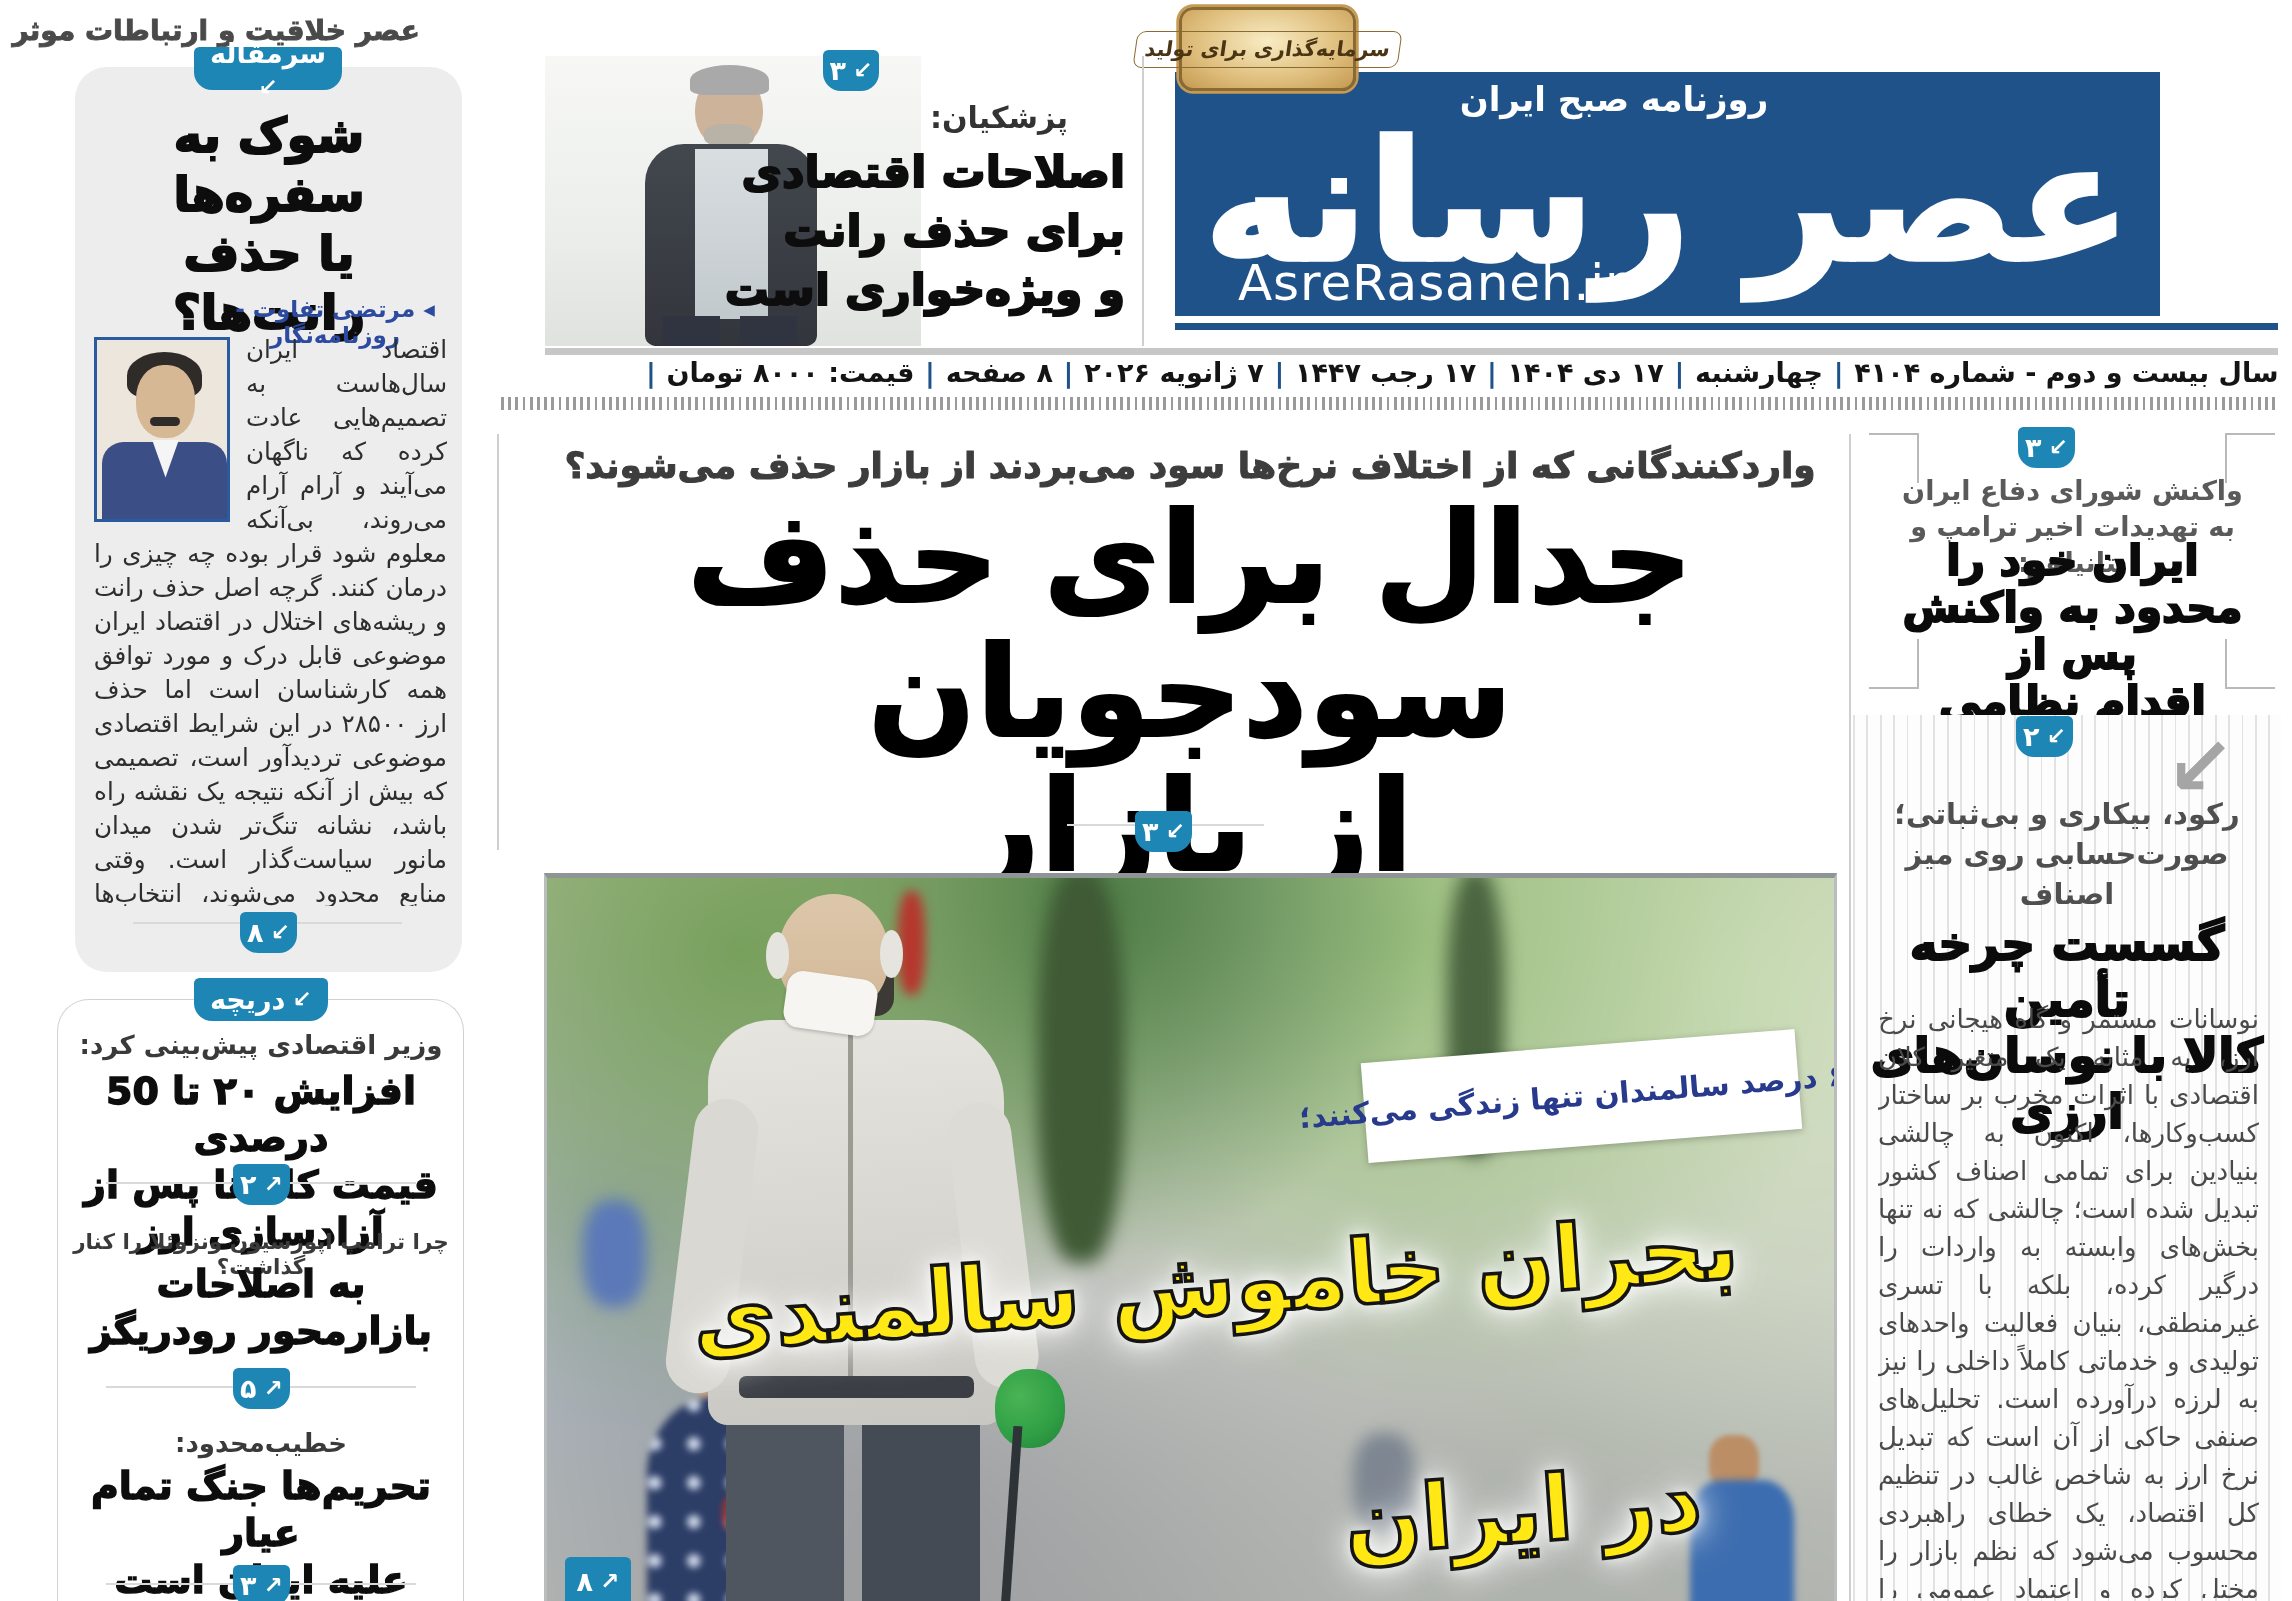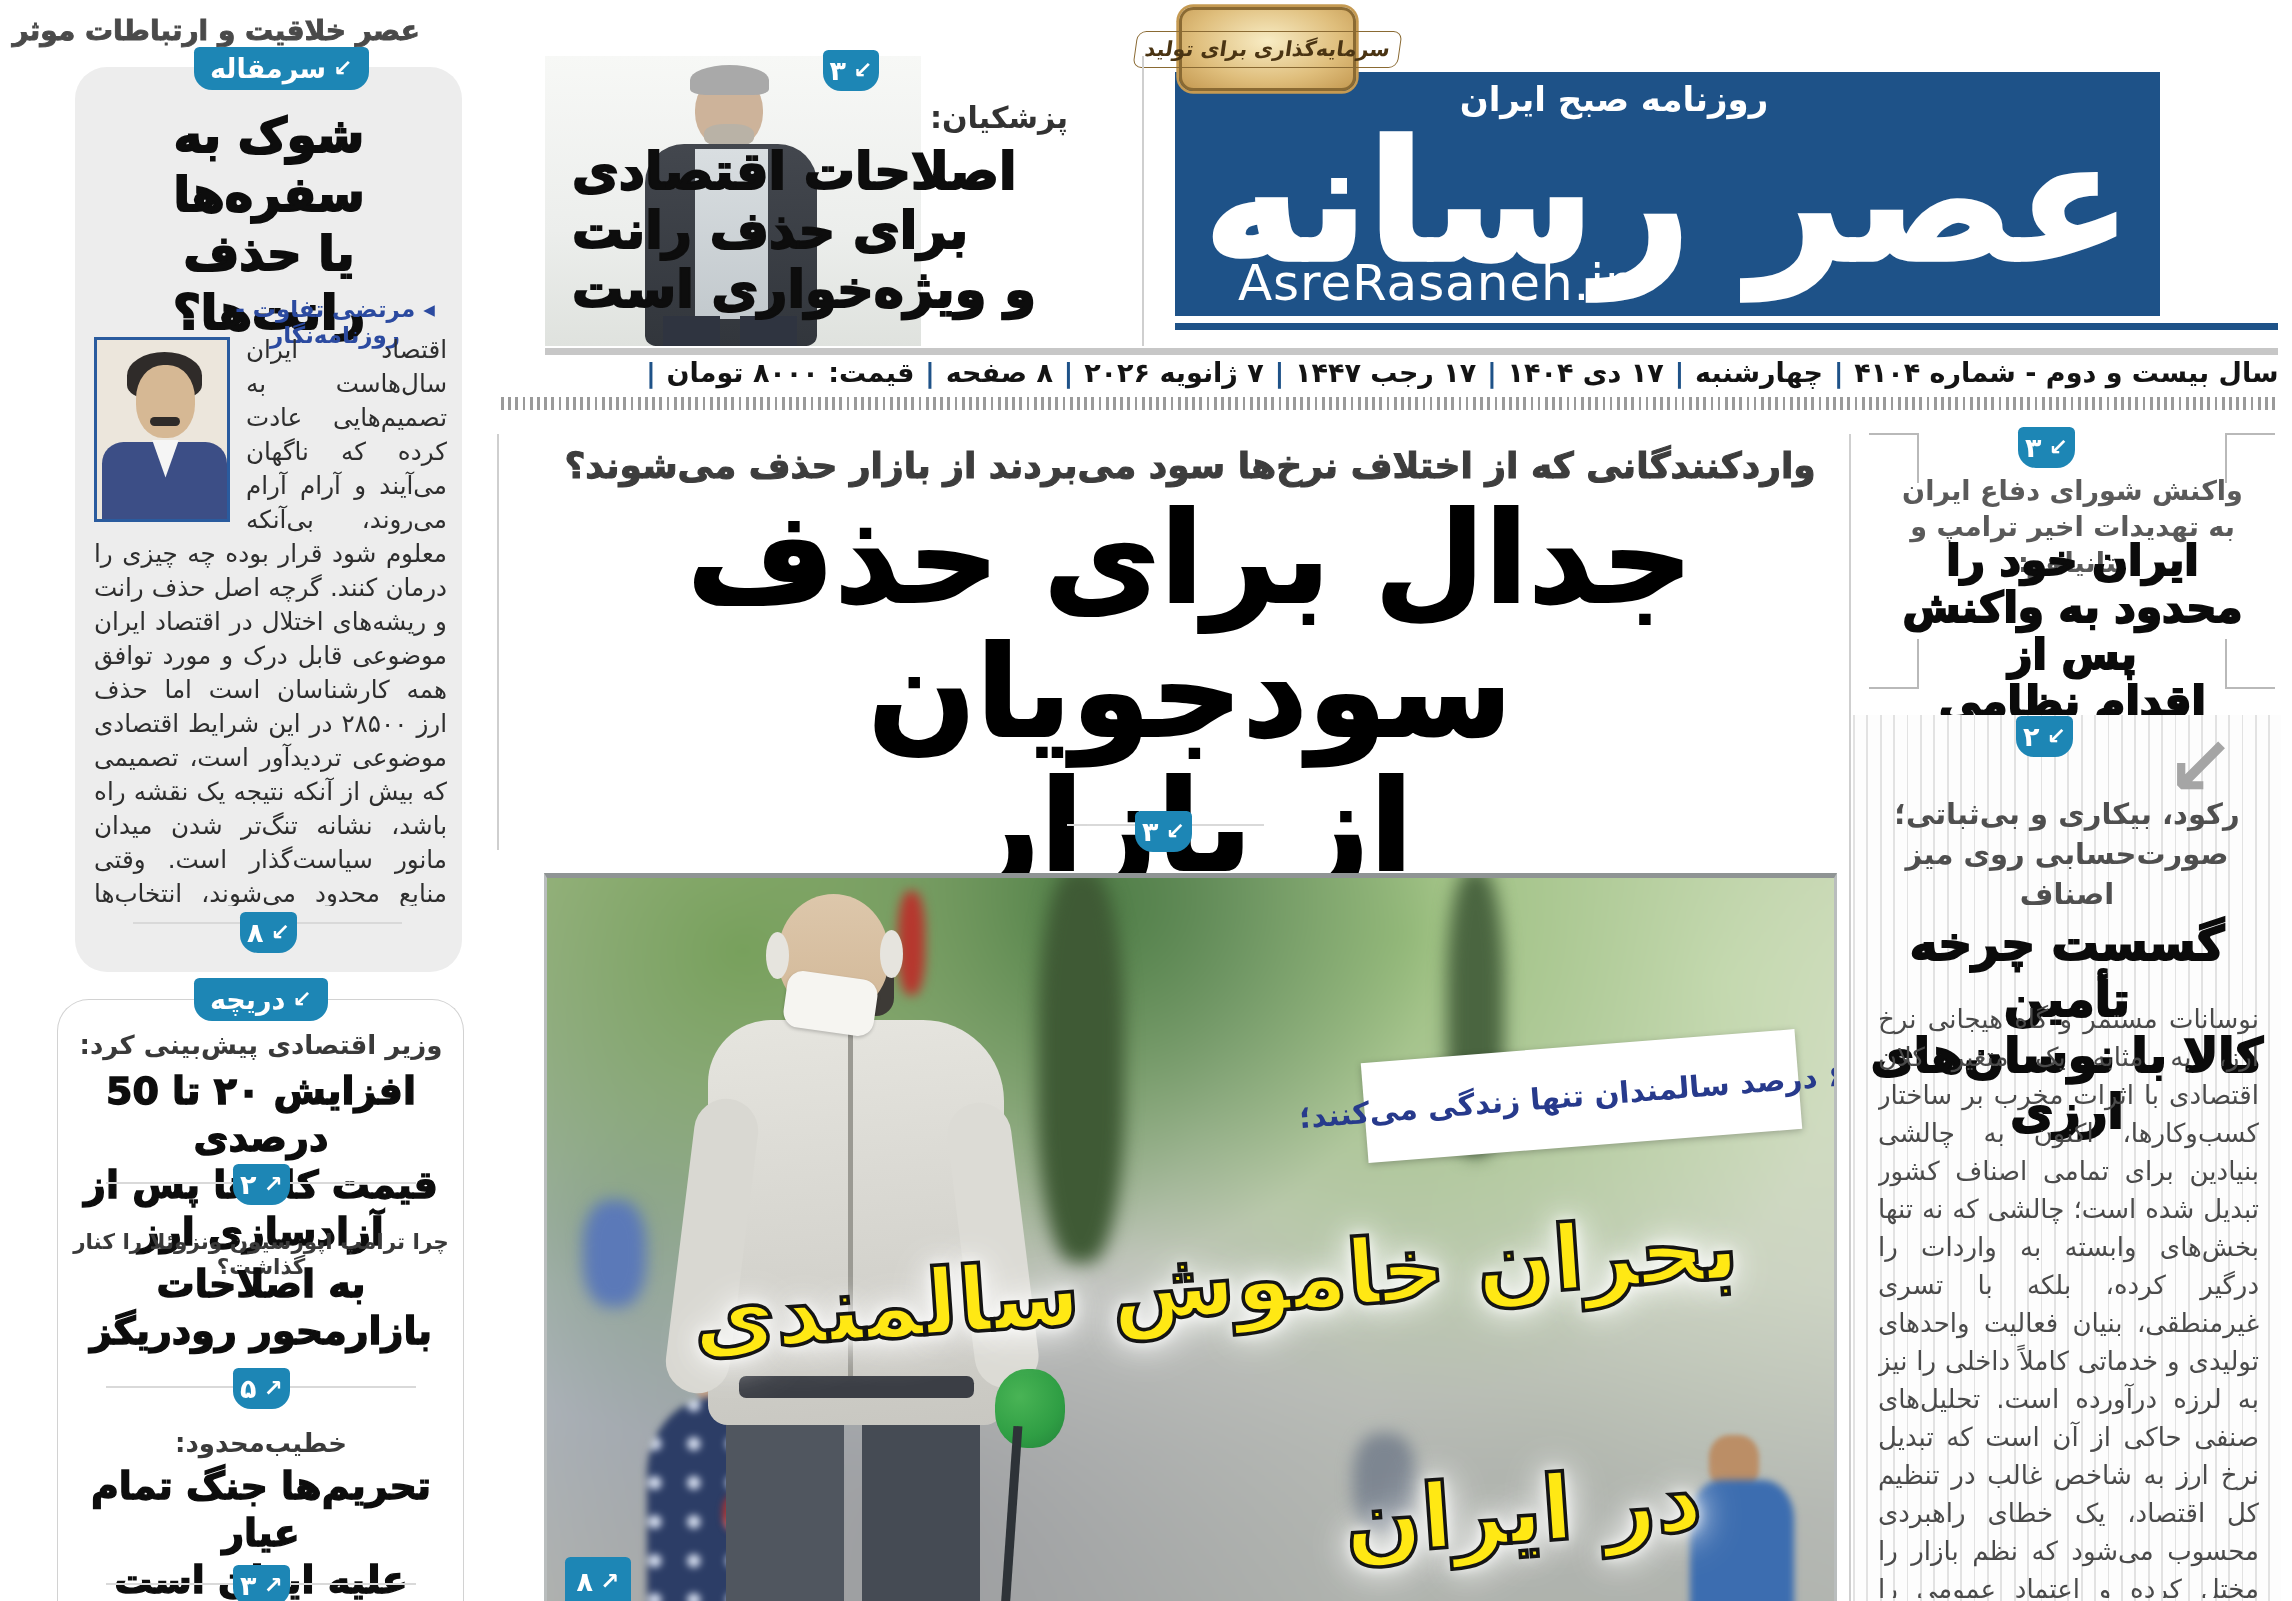--- a/index.html
+++ b/index.html
@@ -42,21 +42,21 @@
   #seal .seal-inner{border:1.8px solid #8a6a33;border-radius:9px;padding:5.4px 9px;color:#4a3413;font-size:20.6px;font-weight:bold;transform:skewX(-8deg);white-space:nowrap;}
   #gray-band{left:546px;top:348px;width:1733px;height:7.2px;background:#c7c7c7;}
   #dateline{top:357px;right:13.4px;font-size:27px;font-weight:bold;color:#141414;direction:rtl;white-space:nowrap;}
   #dateline .dsep{color:var(--navy);padding:0 10.7px;font-weight:bold;}
   #dotband{left:502px;top:397px;width:1778px;height:13.4px;background:repeating-linear-gradient(90deg,#9a9a9a 0 2.7px,transparent 2.7px 7.2px);}
 
   
   #pez-photo{left:546px;top:56px;width:376px;height:290px;overflow:hidden;background:linear-gradient(180deg,#f7f8f6 0%,#eceeec 60%,#dfe2de 100%);}
   #pez-vline{left:1143px;top:56px;width:1.8px;height:290px;background:#cfcfcf;}
   #pez-kicker{top:100px;left:931px;width:195px;text-align:left;font-size:30px;font-weight:bold;color:#333;}
-  #pez-headline{top:142px;left:573px;width:553px;text-align:left;font-size:51px;line-height:59px;color:#0d0d0d;}
+  #pez-headline{top:142px;left:573px;width:553px;text-align:right;font-size:44px;line-height:59px;color:#0d0d0d;}
 
   
   #edit-box{left:76px;top:67px;width:387px;height:905px;background:#ededed;border-radius:32px;}
   #edit-headline{top:106px;left:90px;width:360px;font-size:48px;line-height:59px;color:#0d0d0d;}
   #edit-byline{top:296px;left:215px;width:242px;text-align:center;font-size:23px;font-weight:bold;color:#2b4aa0;}
   #edit-body{top:333px;left:95px;width:353px;height:573px;font-size:24.6px;line-height:34px;color:#2e2e2e;text-align:justify;overflow:hidden;}
   #edit-photoframe{float:left;width:136px;height:185px;border:3.6px solid #2a5b9e;background:#ece6dc;margin:3.6px 16px 9px 0;position:relative;overflow:hidden;}
   #edit-tabline{left:134px;top:922px;width:269px;}
   
   
@@ -144,21 +144,21 @@
   </div>
   <div class="abs" id="pez-kicker">پزشکیان:</div>
   <div class="abs heavy2" id="pez-headline">
     <div>اصلاحات اقتصادی</div>
     <div>برای حذف رانت</div>
     <div>و ویژه‌خواری است</div>
   </div>
   <div class="abs" id="pez-vline"></div>
 
   <div class="abs" id="edit-box"></div>
-  <div class="tab section" style="left:195px;top:47px;height:43px;">
+  <div class="tab section" style="left:195px;top:47px;height:43px;flex-direction:column;">
     <span>سرمقاله</span>
       <span class="arr icon">↙</span>
   </div>
   <div class="abs ctr heavy2" id="edit-headline">
     <div>شوک به سفره‌ها</div>
     <div>یا حذف رانت‌ها؟</div>
   </div>
   <div class="abs" id="edit-byline">
     <span class="icon">◂</span>
     <span>مرتضی تفاوت - روزنامه‌نگار</span>

